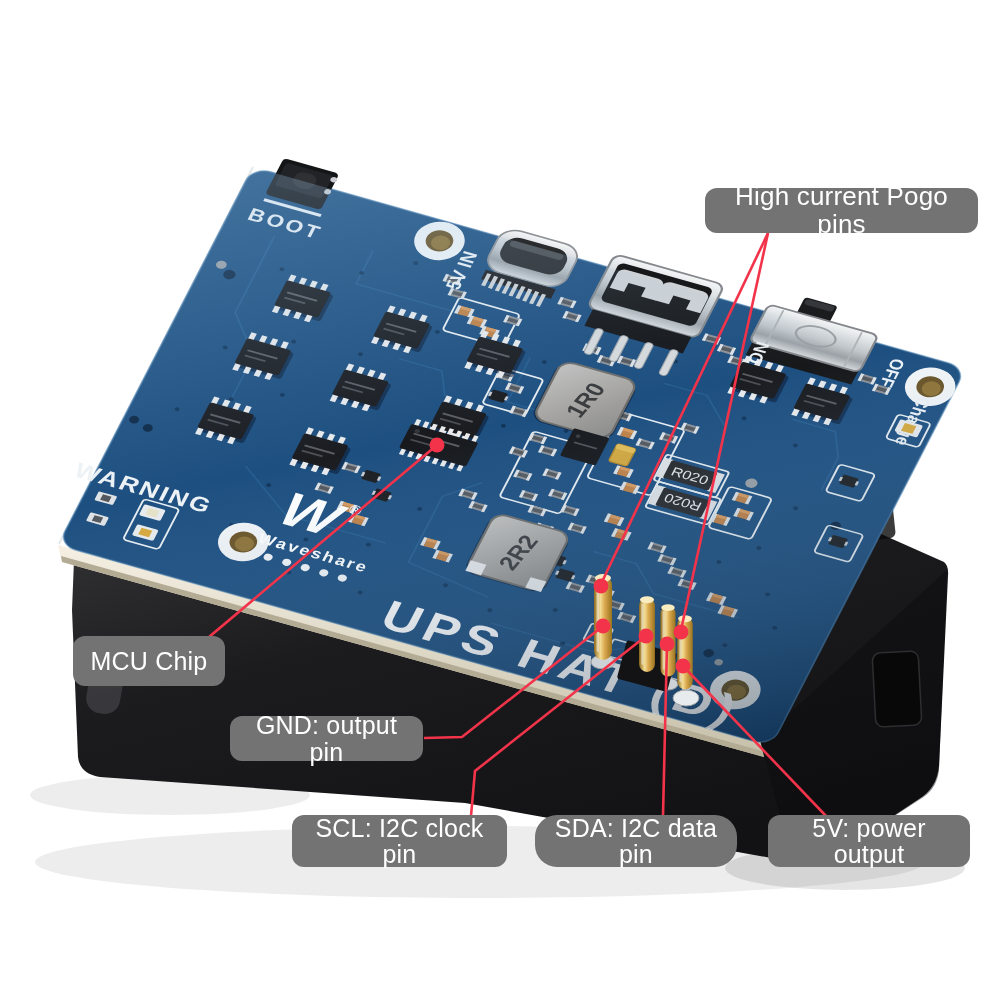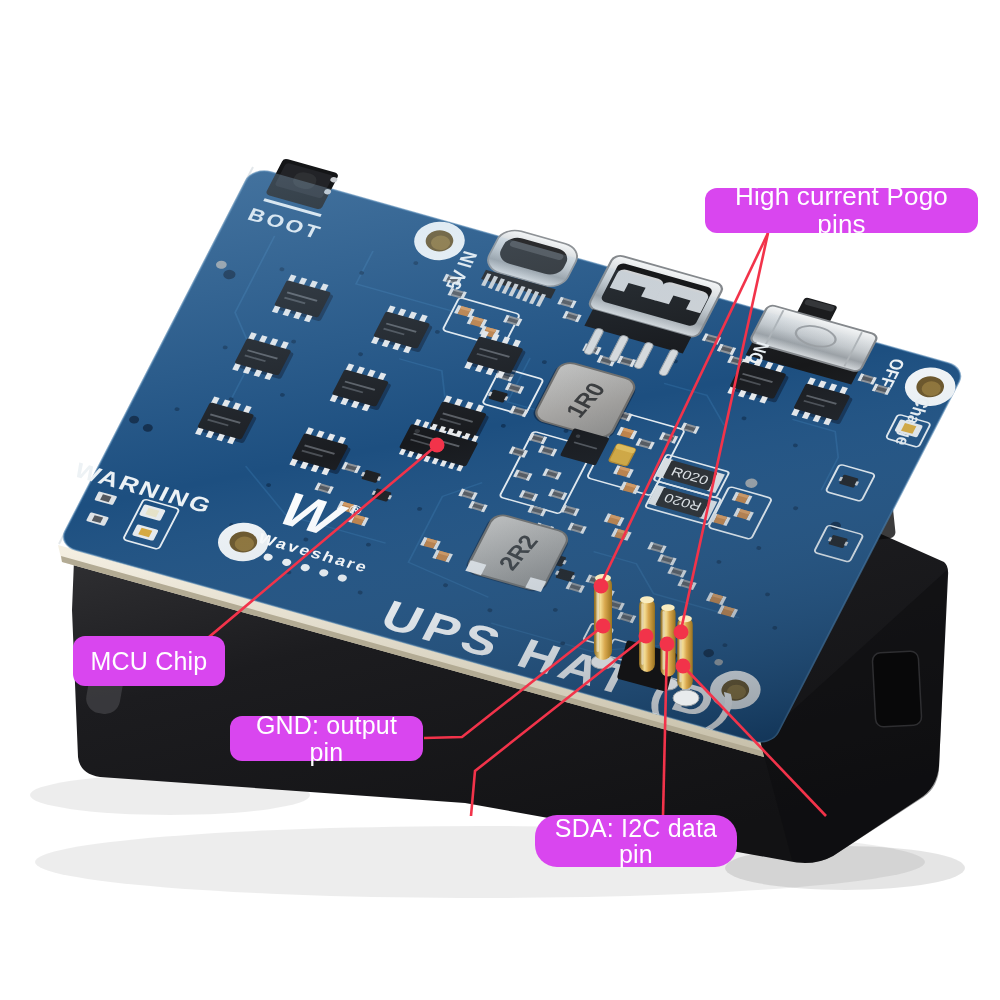--- a/index.html
+++ b/index.html
@@ -1,19 +1,19 @@
 <!DOCTYPE html>
 <html><head>
 <meta charset="utf-8">
 <style>
   html,body{margin:0;padding:0;background:#ffffff;}
   #stage{position:relative;width:1000px;height:1000px;background:#ffffff;overflow:hidden;
          font-family:"Liberation Sans", sans-serif;}
   #scene{position:absolute;left:0;top:0;}
-  .callout{position:absolute;background:#d946ef;color:#ffffff;border-radius:12px;
+  .callout{position:absolute;background:#737373;color:#ffffff;border-radius:12px;
            display:flex;align-items:center;justify-content:center;text-align:center;
            font-size:25px;font-weight:400;letter-spacing:.2px;line-height:1.05;
            padding:0 6px;box-sizing:border-box;}
   #lbl-high{left:705px;top:188px;width:273px;height:45px;font-size:26px;}
   #lbl-mcu{left:73px;top:636px;width:152px;height:50px;}
   #lbl-gnd{left:230px;top:716px;width:193px;height:45px;}
   #lbl-scl{left:292px;top:815px;width:215px;height:52px;}
   #lbl-sda{left:535px;top:815px;width:202px;height:52px;border-radius:22px;}
   #lbl-5v{left:768px;top:815px;width:202px;height:52px;}
   text{font-family:"Liberation Sans", sans-serif;}
@@ -815,17 +815,23 @@
 
 <div class="callout" id="lbl-high">
       <span>High current Pogo pins</span>
     </div>
 <div class="callout" id="lbl-mcu">
       <span>MCU Chip</span>
     </div>
 <div class="callout" id="lbl-gnd">
       <span>GND: output pin</span>
     </div>
+<div class="callout" id="lbl-scl">
+      <span>SCL: I2C clock pin</span>
+    </div>
 <div class="callout" id="lbl-sda">
       <span>SDA: I2C data pin</span>
     </div>
+<div class="callout" id="lbl-5v">
+      <span>5V: power output</span>
+    </div>
 
 </div>
 
 </body></html>

